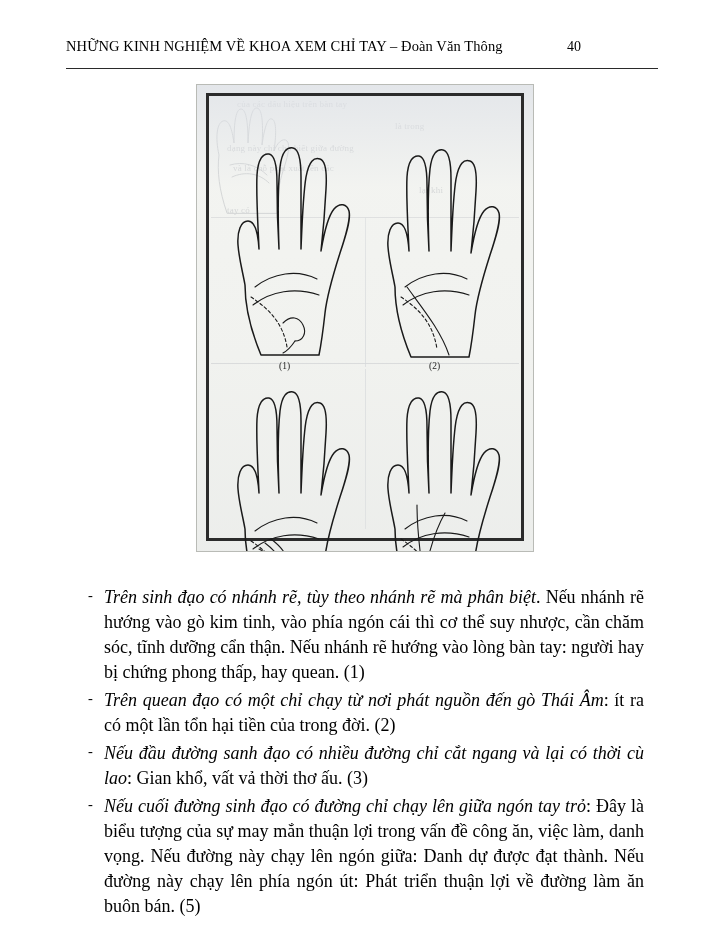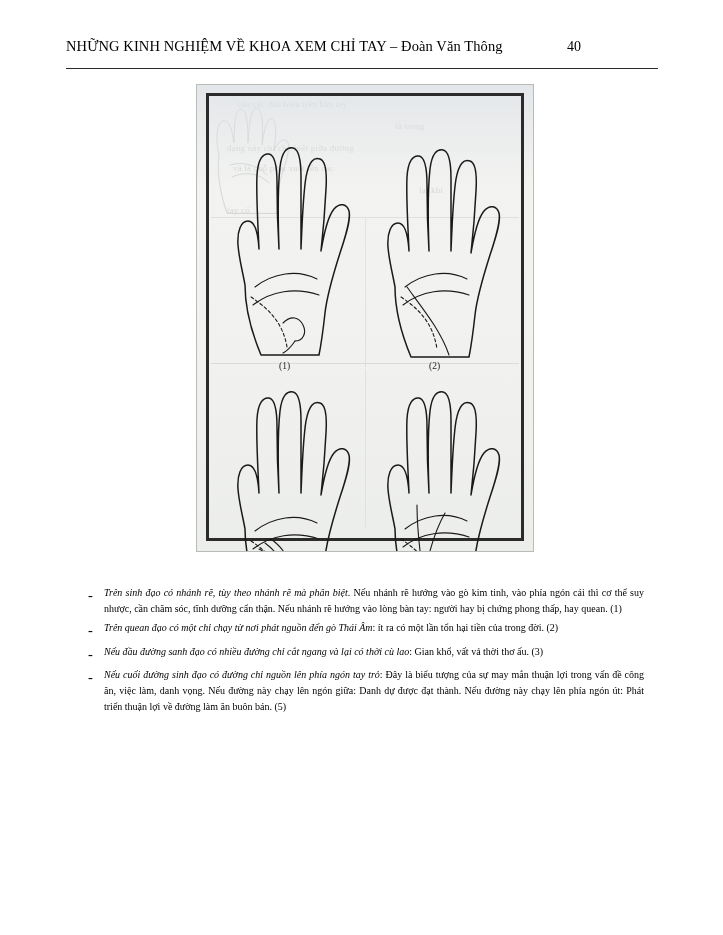--- a/index.html
+++ b/index.html
@@ -138,22 +138,22 @@
     display: flex;
     margin-bottom: 3px;
   }
   .bullet {
     width: 16px;
     flex: none;
     font-size: 14.5px;
     line-height: 20.5px;
   }
   .item-text {
-    font-size: 10px;
-    line-height: 16px;
+    font-size: 18px;
+    line-height: 25px;
     text-align: justify;
     flex: 1;
   }
   .em {
     font-style: italic;
   }
 </style>
 </head>
 <body>
 
@@ -333,18 +333,18 @@
       <div class="item-text"><span class="em">Trên quean đạo có một chỉ chạy từ nơi phát nguồn đến gò Thái Âm</span><span>: ít ra có một lần tổn hại tiền của trong đời. (2)</span></div>
     </div>
 
     <div class="list-item">
       <div class="bullet">-</div>
       <div class="item-text"><span class="em">Nếu đầu đường sanh đạo có nhiều đường chỉ cắt ngang và lại có thời cù lao</span><span>: Gian khổ, vất vả thời thơ ấu. (3)</span></div>
     </div>
 
     <div class="list-item">
       <div class="bullet">-</div>
-      <div class="item-text"><span class="em">Nếu cuối đường sinh đạo có đường chỉ nguồn lên phía ngón tay trỏ</span><span>: Đây là biểu tượng của sự may mắn thuận lợi trong vấn đề công ăn, việc làm, danh vọng. Nếu đường này chạy lên ngón giữa: Danh dự được đạt thành. Nếu đường này chạy lên phía ngón út: Phát triển thuận lợi về đường làm ăn buôn bán. (5)</span></div>
+      <div class="item-text"><span class="em">Nếu cuối đường sinh đạo có đường chỉ chạy lên giữa ngón tay trỏ</span><span>: Đây là biểu tượng của sự may mắn thuận lợi trong vấn đề công ăn, việc làm, danh vọng. Nếu đường này chạy lên ngón giữa: Danh dự được đạt thành. Nếu đường này chạy lên phía ngón út: Phát triển thuận lợi về đường làm ăn buôn bán. (5)</span></div>
     </div>
 
   </div>
 
 </div>
 
 </body></html>

